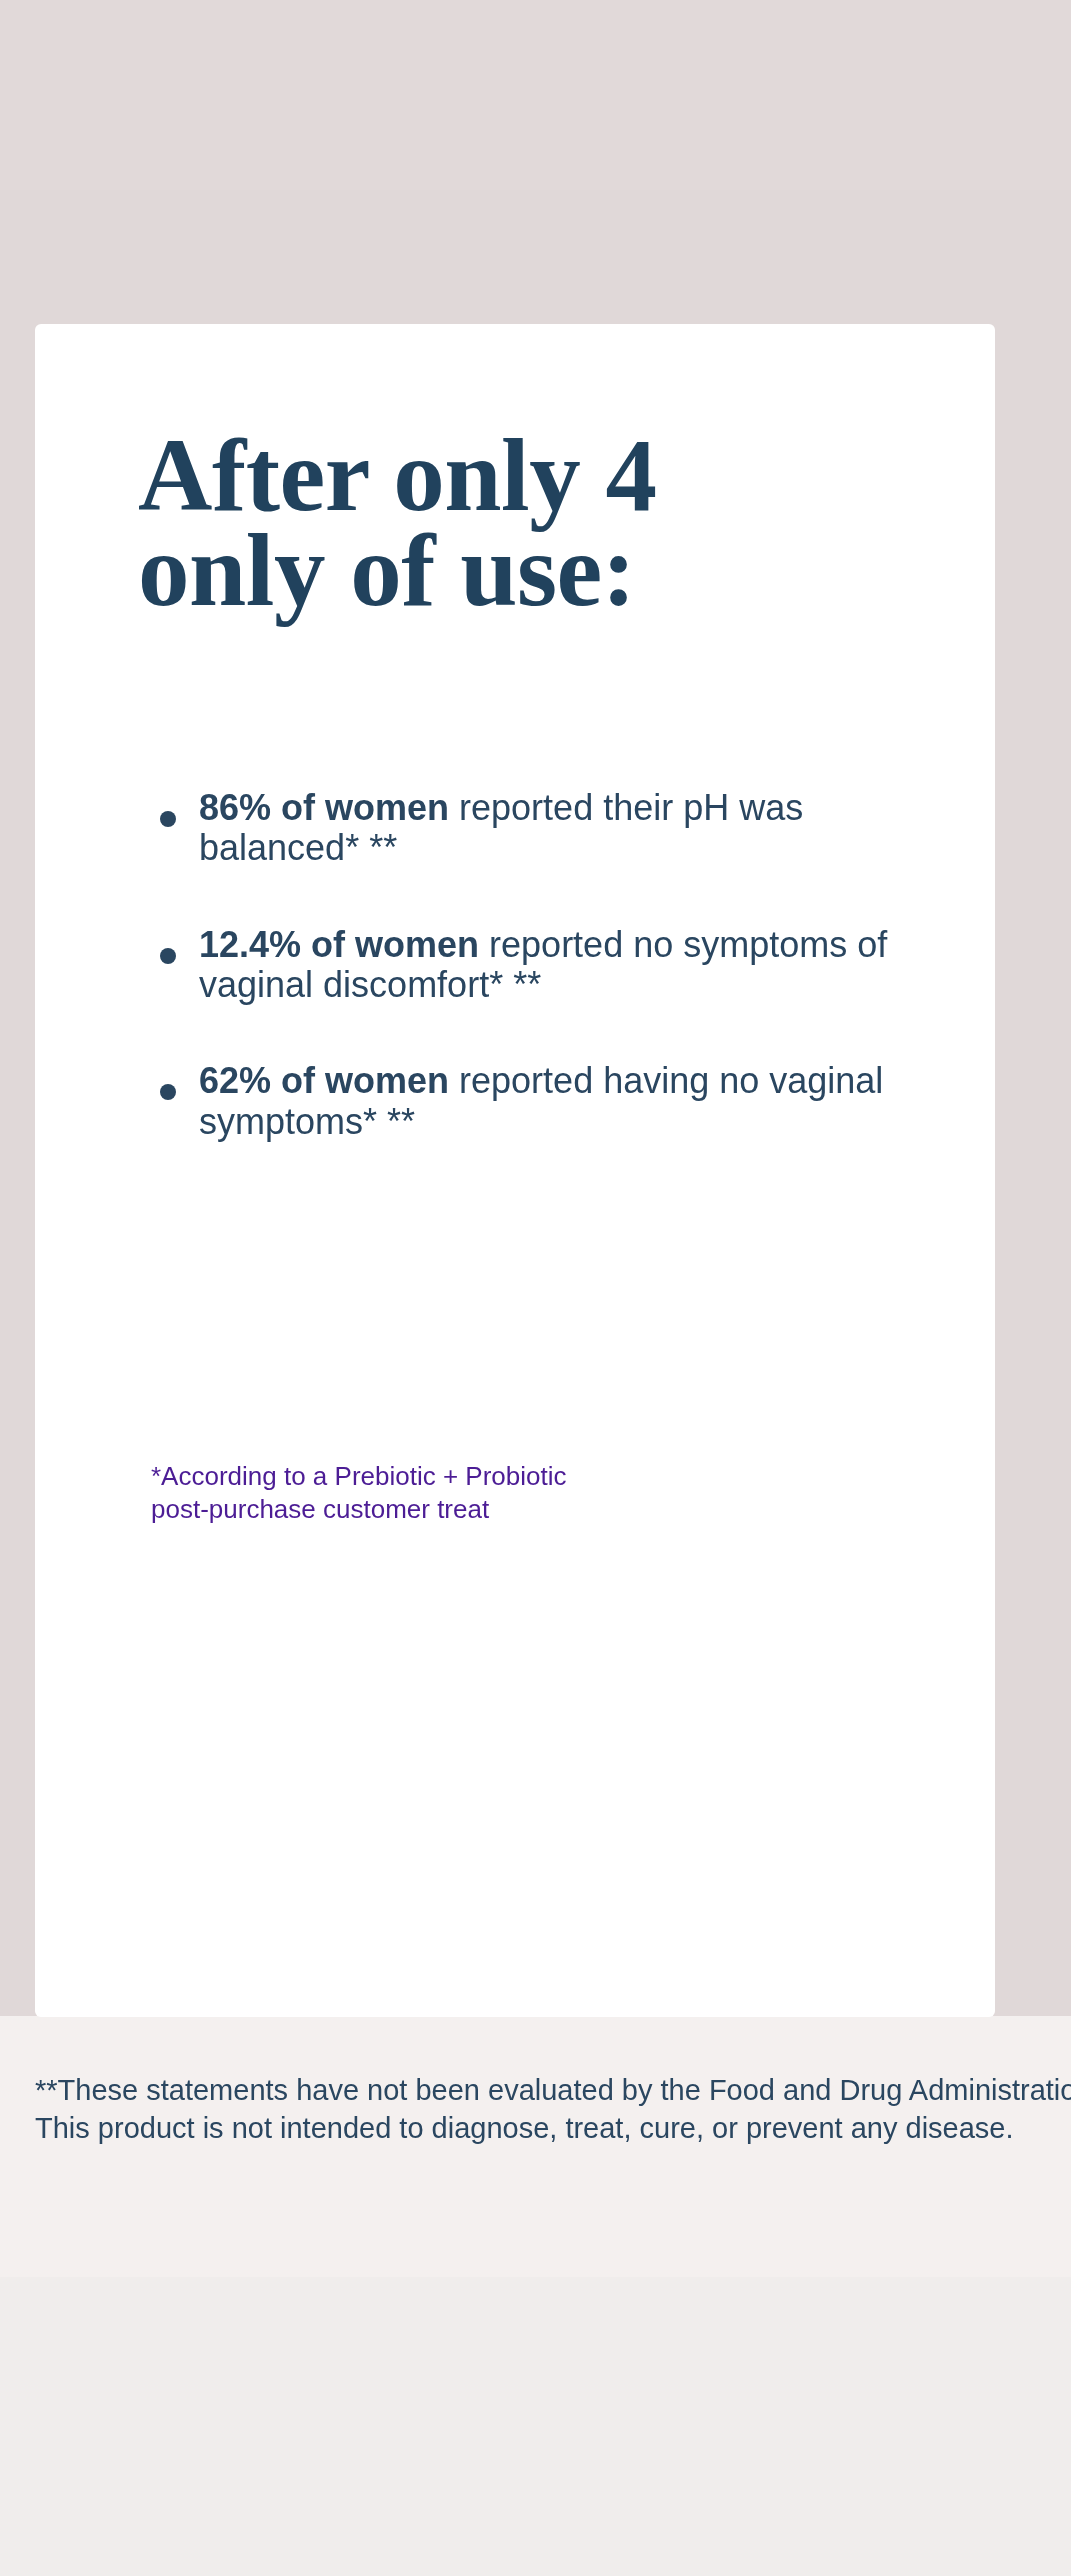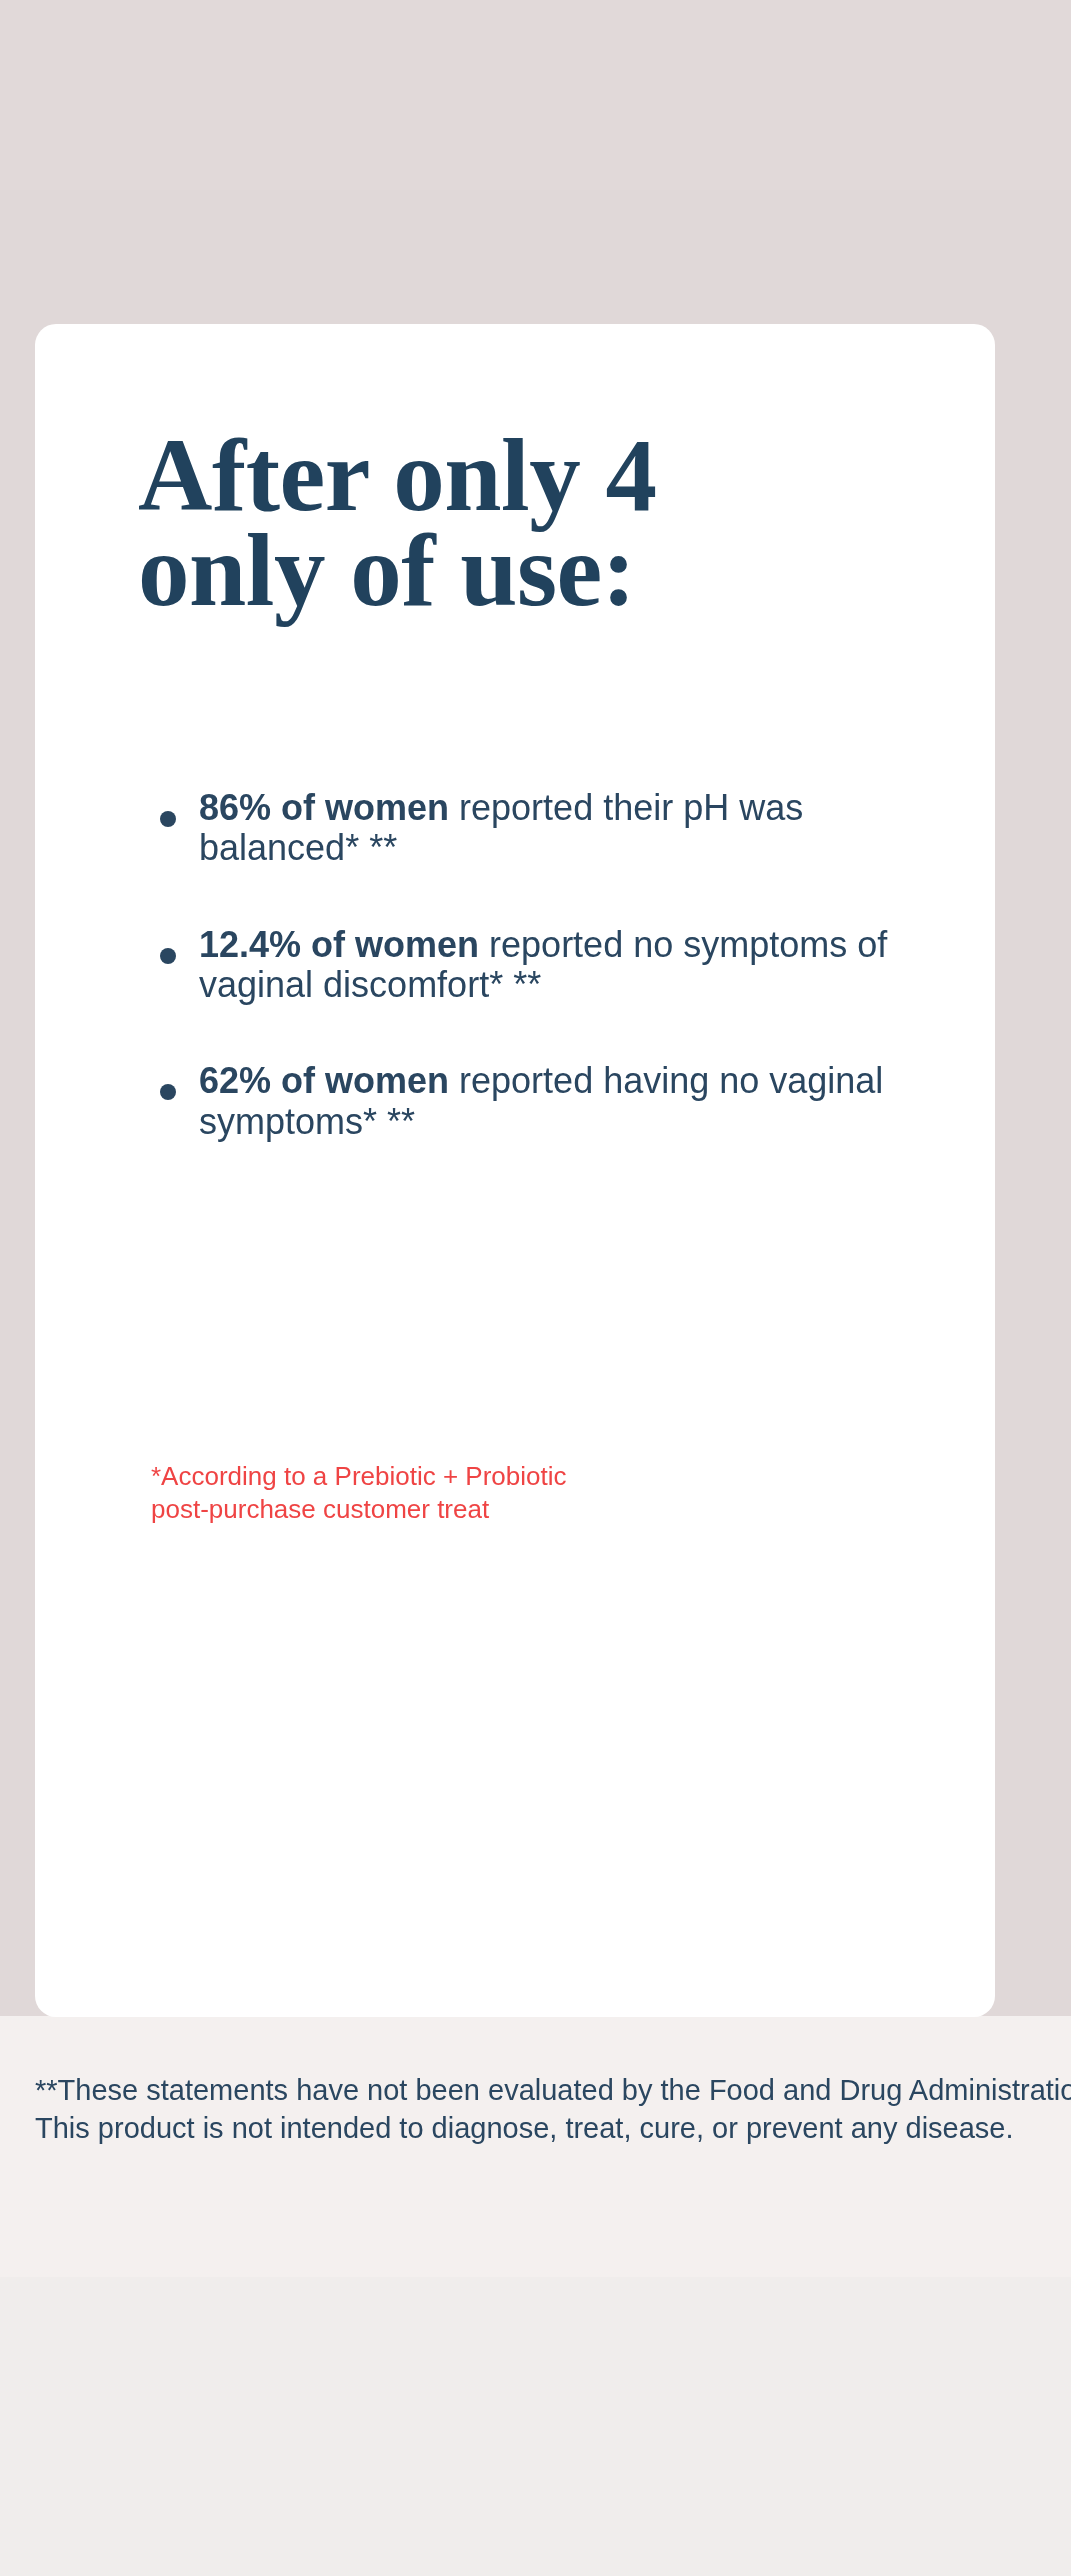--- a/index.html
+++ b/index.html
@@ -35,21 +35,21 @@
     position:absolute; left:0; top:2016px; width:1072px; height:261px;
     background:#f4f0ef;
   }
 
   
   #promo-card {
     position:absolute;
     left:35px; top:324px;
     width:960px; height:1693px;
     background:#ffffff;
-    border-radius:21px;
+    border-radius:6px;
   }
 
   
   #card-heading {
     position:absolute;
     left:103px; top:104px;
     width:809px;
     font-family:"Liberation Serif", "DejaVu Serif", serif;
     font-weight:700;
     font-size:103px;
@@ -88,21 +88,21 @@
   }
   .benefit-text { font-weight:400; }
 
   
   #card-footnote {
     position:absolute;
     left:116px; top:1136px;
     width:711px;
     font-size:26px;
     line-height:1.27;
-    color:#ef4444;
+    color:#4c1d95;
     font-weight:400;
   }
   #card-footnote .fl { display:block; }
 
   
   #fda-disclaimer {
     position:absolute;
     left:35px; top:2072px;
     width:1382px;          
     font-size:29px;

